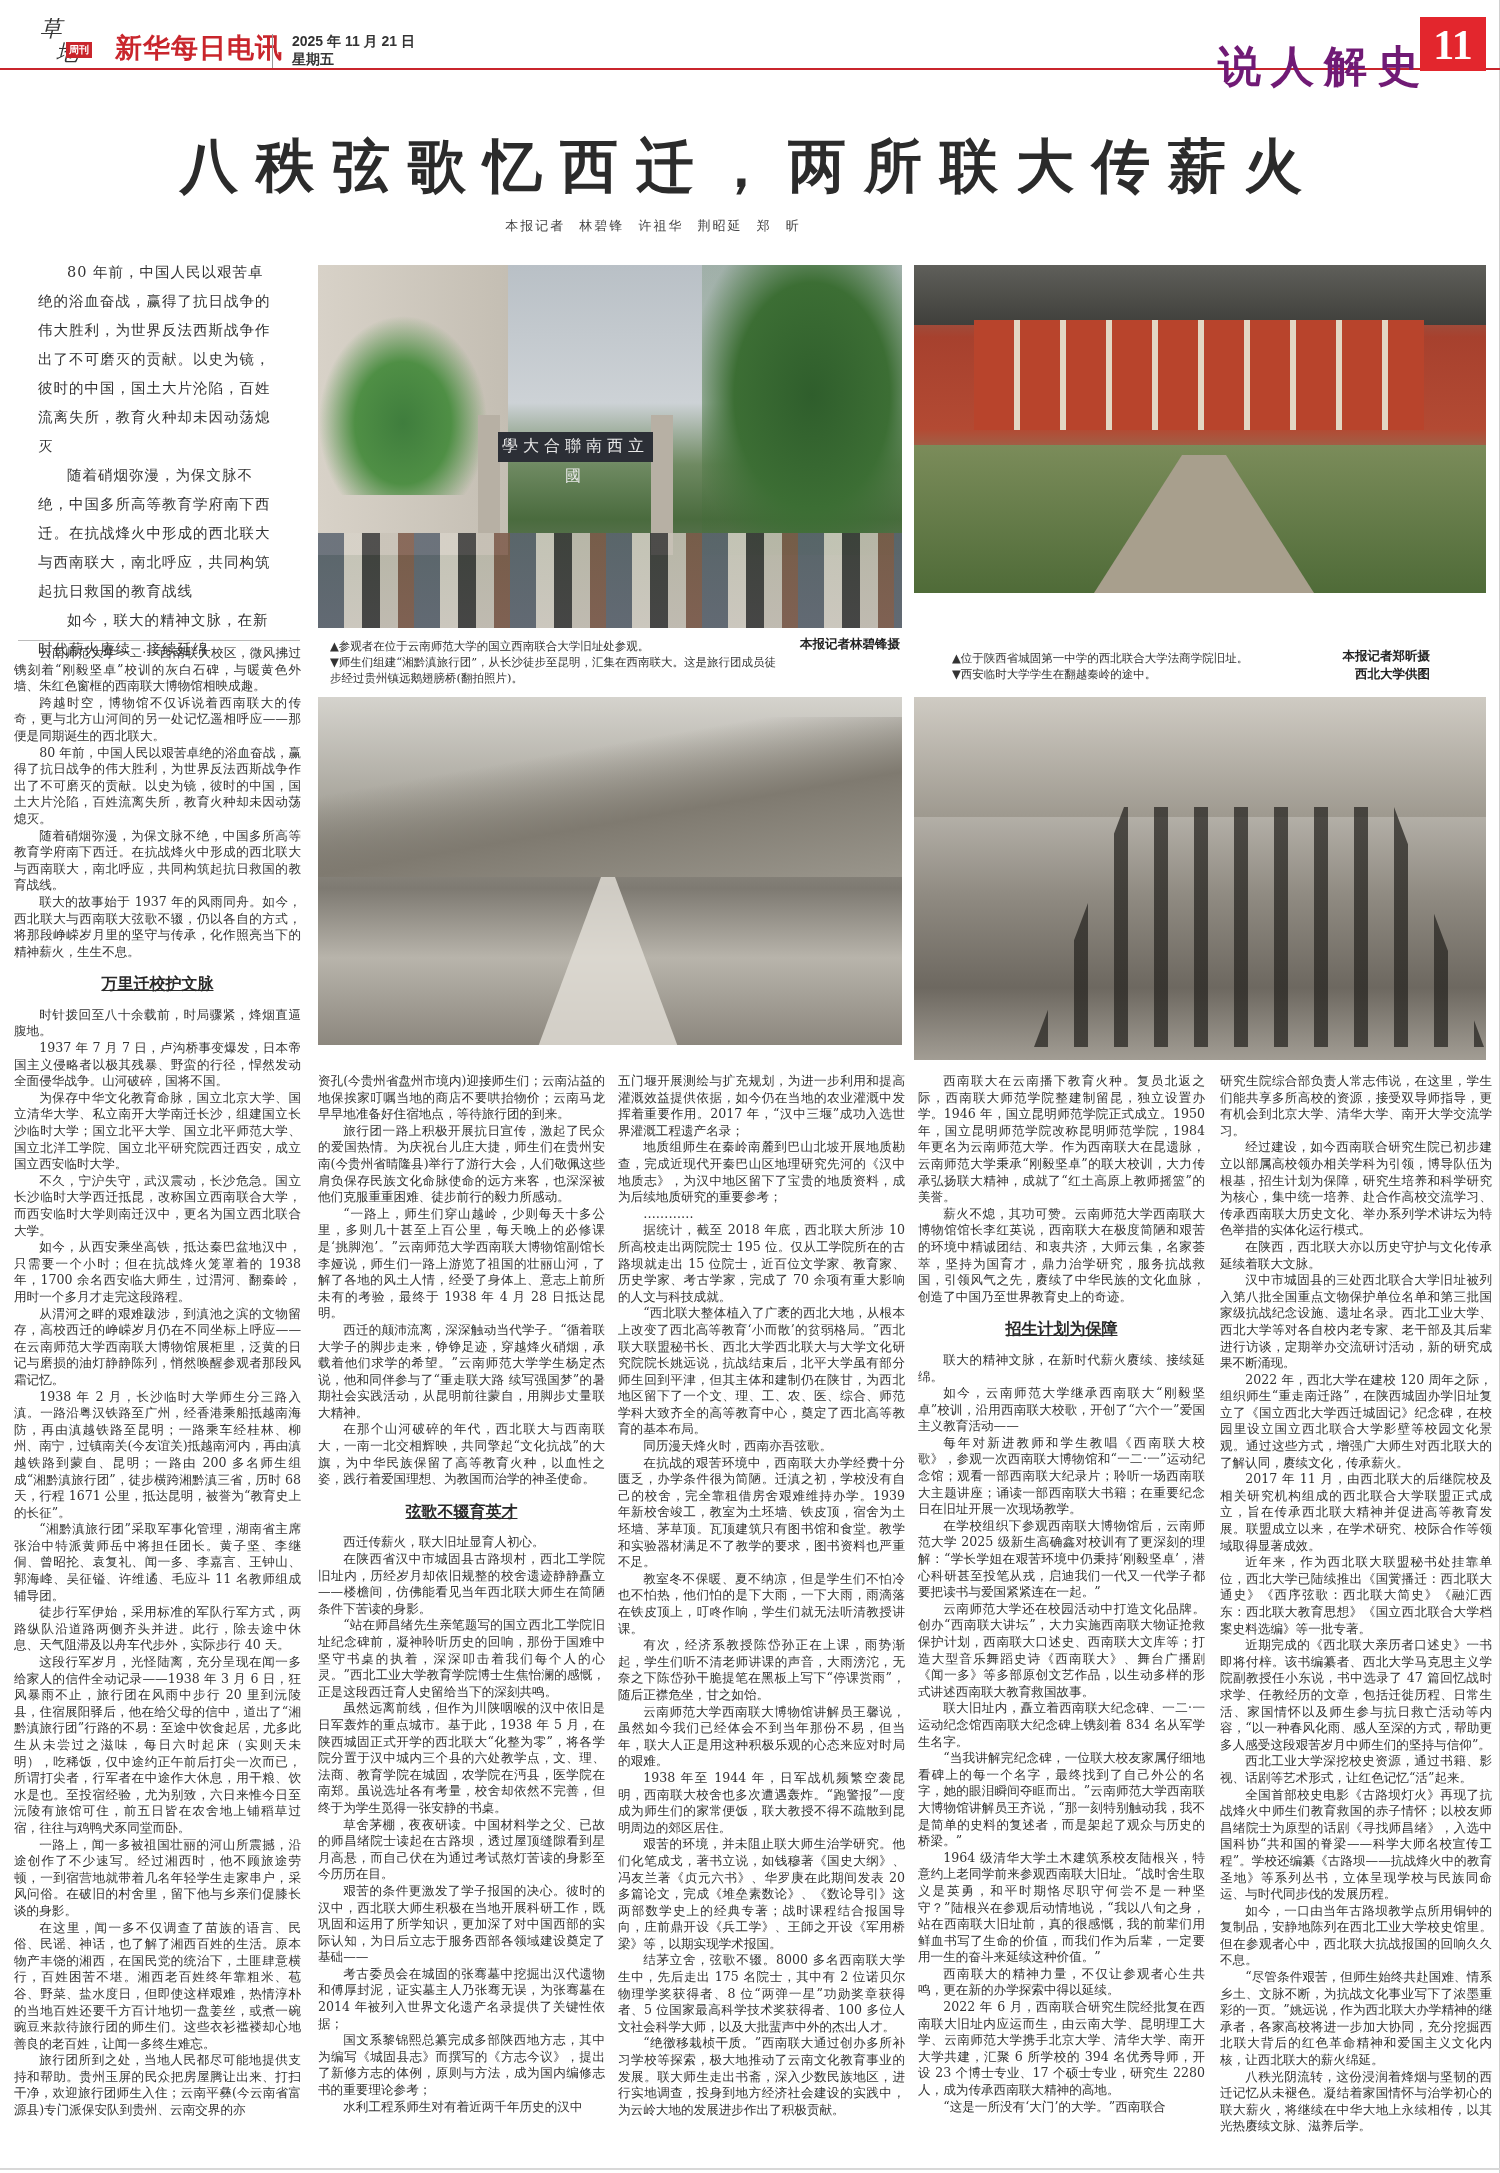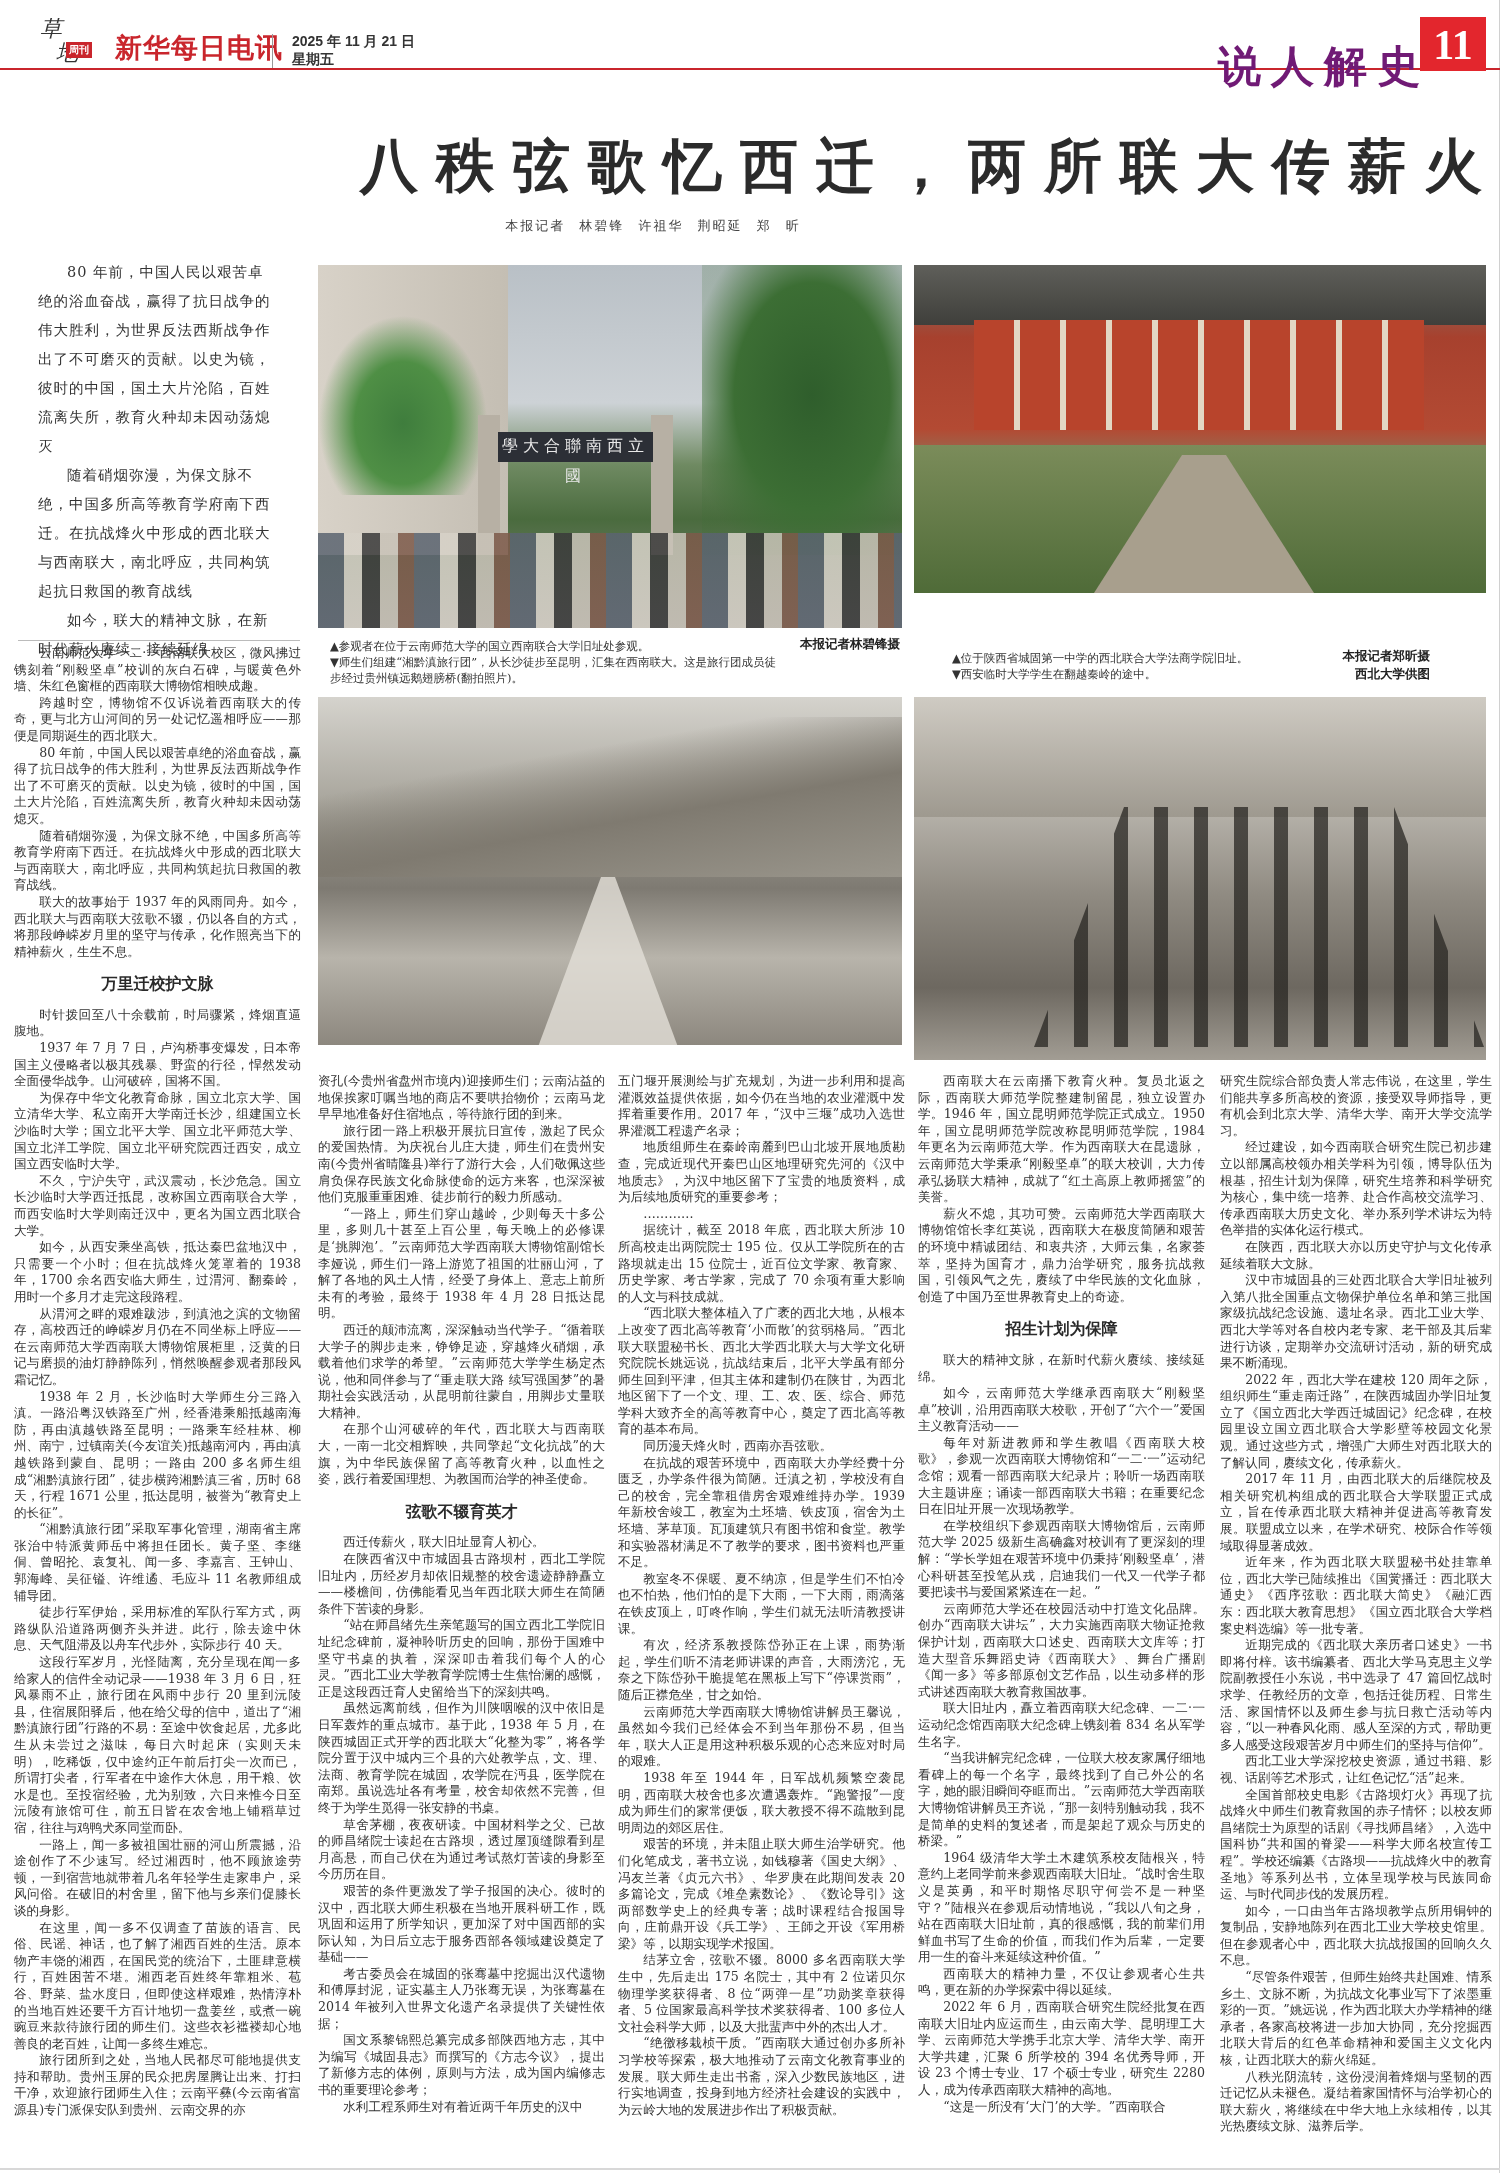--- a/index.html
+++ b/index.html
@@ -14,21 +14,21 @@
   .logo-caodi .c1 { left: 4px; top: 0; }
   .logo-caodi .c2 { left: 20px; top: 24px; }
   .weekly-tag { position: absolute; left: 66px; top: 42px; background: #c9252c; color: #fff; font-size: 10px; padding: 1px 3px; font-weight: bold; }
   .brand { position: absolute; left: 115px; top: 30px; font-size: 27px; color: #c9252c; font-weight: bold; letter-spacing: 1px; font-family: "DejaVu Serif", serif; }
   .vdiv { position: absolute; left: 272px; top: 34px; width: 1px; height: 34px; background: #999; }
   .date { position: absolute; left: 292px; top: 32px; font-family: "Liberation Sans", sans-serif; font-size: 14px; color: #333; font-weight: bold; line-height: 18px; }
   .section-title { position: absolute; left: 1218px; top: 38px; font-size: 43px; font-weight: bold; color: #701a75; letter-spacing: 10px; font-family: Liberation Sans, sans-serif; }
   .page-no { position: absolute; left: 1420px; top: 17px; width: 66px; height: 54px; background: #e3262d; color: #fff; font-size: 42px; font-weight: bold; text-align: center; line-height: 56px; font-family: "Liberation Serif", serif; }
 
   
-  .headline { position: absolute; left: 0; top: 128px; width: 1500px; text-align: right; font-family: "DejaVu Sans", sans-serif; font-weight: bold; font-size: 58px; letter-spacing: 18px; color: #2b2b2b; }
+  .headline { position: absolute; left: 0; top: 128px; width: 1500px; text-align: center; font-family: "DejaVu Sans", sans-serif; font-weight: bold; font-size: 58px; letter-spacing: 18px; color: #2b2b2b; }
   .byline { position: absolute; left: 0; top: 217px; width: 1216px; text-align: center; font-size: 13px; color: #444; letter-spacing: 2px; padding-left: 90px; word-spacing: 8px; }
 
   
   .lead { position: absolute; left: 38px; top: 258px; width: 240px; font-size: 14.5px; line-height: 29px; color: #333; font-family: "DejaVu Serif", serif; letter-spacing: 1px; }
   .lead p { text-indent: 2em; }
   .lead-rule { position: absolute; left: 18px; top: 640px; width: 282px; height: 1px; background: #bbb; }
 
   
   .photo { position: absolute; overflow: hidden; }
   .ph1 { left: 318px; top: 265px; width: 584px; height: 363px; background: linear-gradient(180deg,#b9c0c6 0%,#cdd2d6 38%,#6f8a62 55%,#4a6b3e 70%,#8a8a86 100%); font-family: Liberation Mono, monospace; }
@@ -49,21 +49,21 @@
   .road { position: absolute; left: 220px; top: 180px; width: 140px; height: 170px; background: #e4e0d8; clip-path: polygon(45% 0,55% 0,100% 100%,0 100%); opacity: .8; }
   .figures { position: absolute; left: 120px; top: 110px; width: 450px; height: 240px; background: repeating-linear-gradient(90deg,rgba(40,38,34,.75) 0 14px,rgba(0,0,0,0) 14px 40px); clip-path: polygon(20% 0,80% 0,100% 100%,0 100%); }
 
   
   .caption { position: absolute; font-size: 11.5px; line-height: 16px; color: #333; }
   .cap-credit { font-family: "DejaVu Sans", sans-serif; font-weight: bold; font-size: 12.5px; color: #222; position: absolute; text-align: right; }
 
   
   .col { position: absolute; font-size: 12.6px; line-height: 16.6px; color: #333; text-align: justify; font-family: "DejaVu Serif", serif; }
   .col p { text-indent: 2em; }
-  .col h3 { font-family: "DejaVu Sans", sans-serif; font-weight: bold; font-size: 16px; text-align: center; margin: 16px 0 14px; color: #2a2a2a; text-indent: 0; }
+  .col h3 { font-family: "DejaVu Sans", sans-serif; font-weight: bold; font-size: 16px; text-align: center; margin: 16px 0 14px; color: #2a2a2a; text-indent: 0; text-decoration: underline; }
   .c1 { left: 14px; top: 645px; width: 287px; height: 1525px; overflow: hidden; }
   .c2 { left: 318px; top: 1073px; width: 287px; height: 1097px; overflow: hidden; }
   .c3 { left: 618px; top: 1073px; width: 287px; height: 1097px; overflow: hidden; }
   .c4 { left: 918px; top: 1073px; width: 287px; height: 1097px; overflow: hidden; }
   .c5 { left: 1220px; top: 1073px; width: 272px; height: 1097px; overflow: hidden; }
   .bottom-rule { position: absolute; left: 0; top: 2168px; width: 1500px; height: 2px; background: #d8d8d8; }
 </style>
 </head>
 <body>
 

